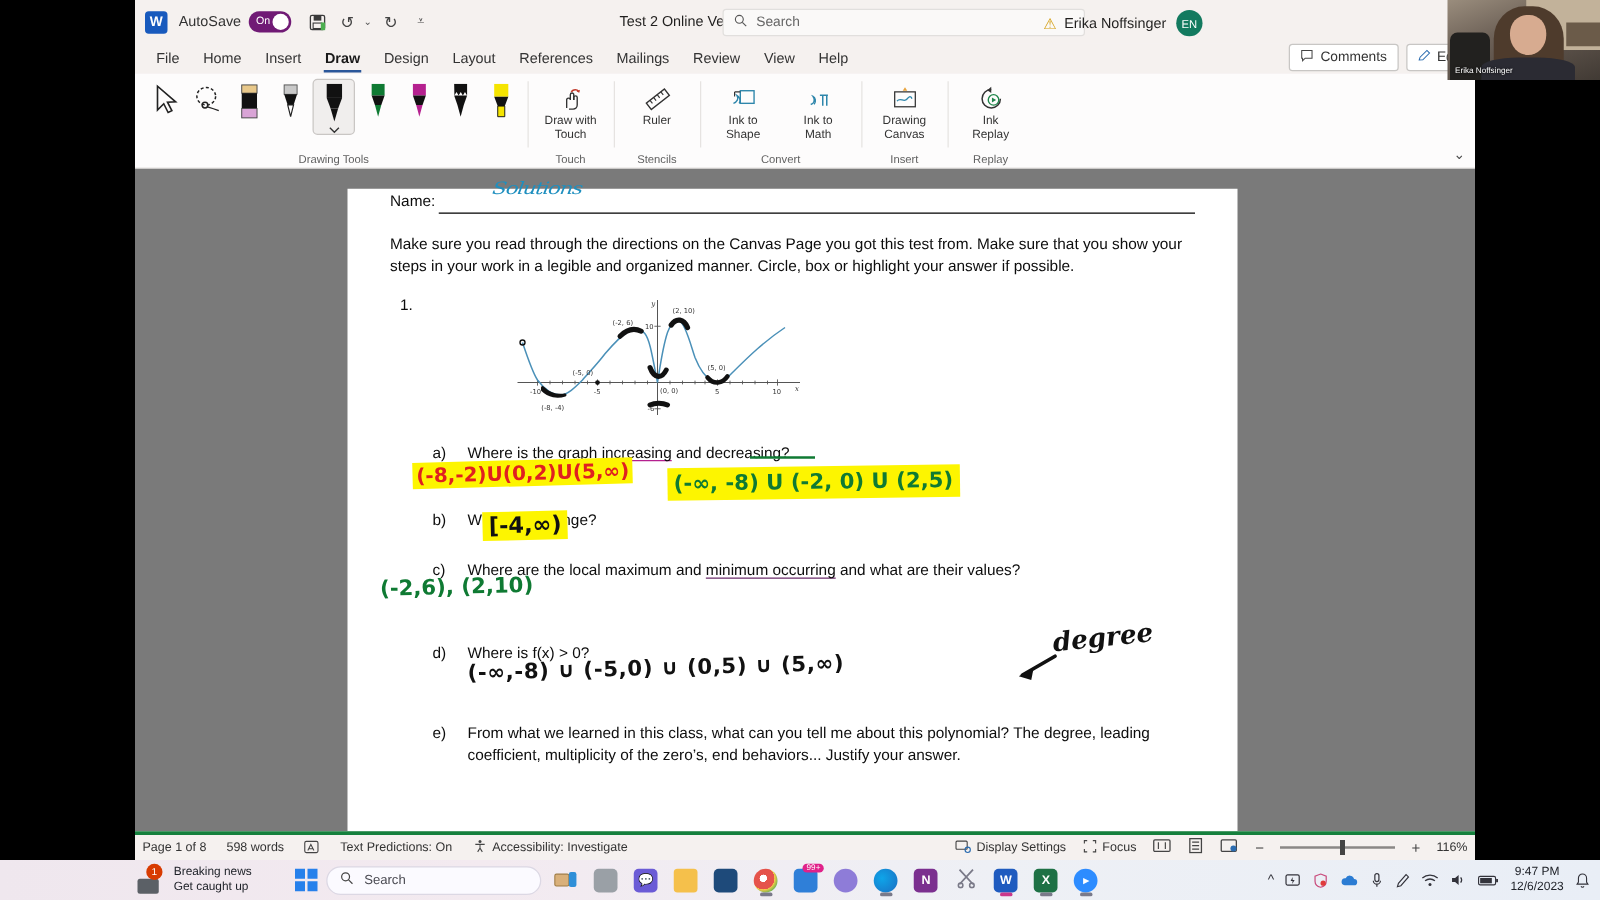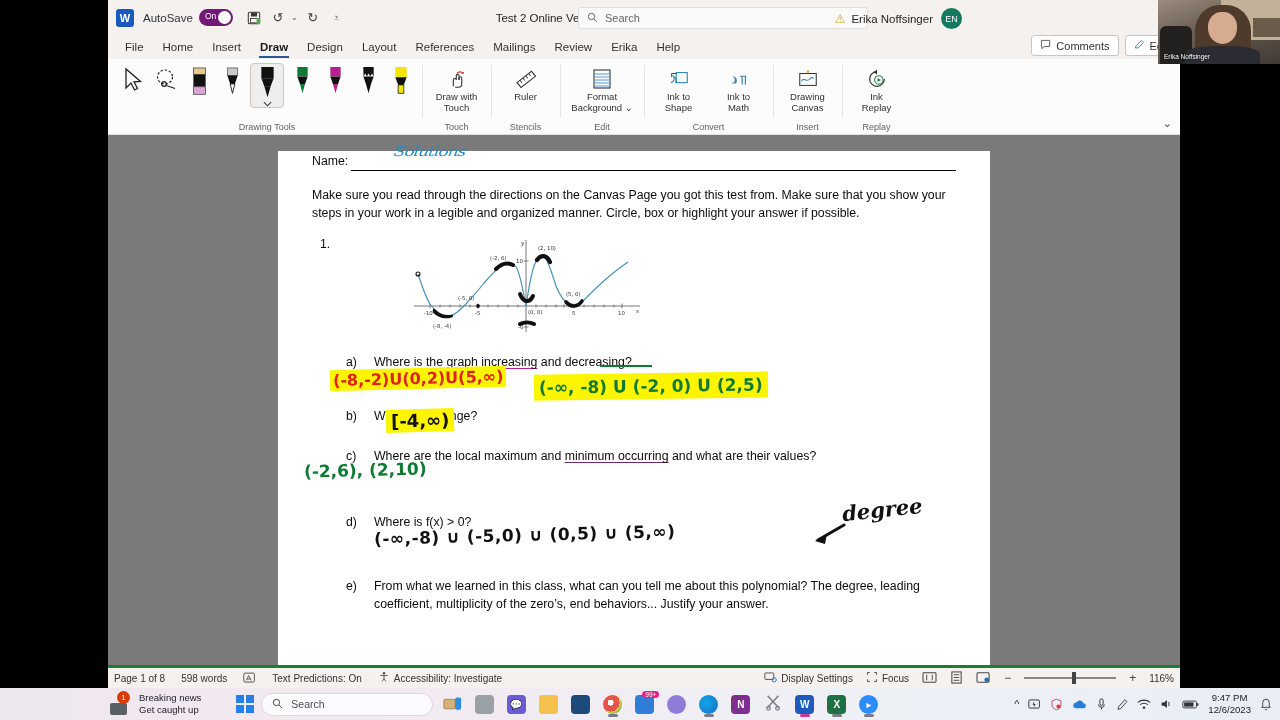--- a/index.html
+++ b/index.html
@@ -286,21 +286,21 @@
   <div class="menubar">
     <div class="menu-item">File</div>
     <div class="menu-item">Home</div>
     <div class="menu-item">Insert</div>
     <div class="menu-item active">Draw</div>
     <div class="menu-item">Design</div>
     <div class="menu-item">Layout</div>
     <div class="menu-item">References</div>
     <div class="menu-item">Mailings</div>
     <div class="menu-item">Review</div>
-    <div class="menu-item">Erika</div>
+    <div class="menu-item">View</div>
     <div class="menu-item">Help</div>
 
     <div class="tb-right">
       <div class="pill-btn">
         <span>
           <svg width="11" height="11" viewBox="0 0 16 16">
               <path d="M2 2h12v9H6l-3 3v-3H2z" fill="none" stroke="#444" stroke-width="1.2"></path>
             </svg>
         </span>
         <span>Comments</span>
@@ -419,39 +419,20 @@
                   <line x1="18" y1="9" x2="18" y2="12.5" stroke="#333" stroke-width="1"></line>
                 </g>
               </svg>
           </span>
           <span>Ruler</span>
         </div>
       </div>
       <div class="rgroup-label">Stencils</div>
     </div>
 
-    <div class="rgroup">
-      <div class="rgroup-body">
-        <div class="bigbtn" style="width:72px">
-          <span class="glyph">
-            <svg width="24" height="24" viewBox="0 0 24 24">
-                <rect x="4" y="3" width="16" height="18" fill="none" stroke="#333" stroke-width="1.1"></rect>
-                <line x1="4" y1="7" x2="20" y2="7" stroke="#5b9bd5" stroke-width="1"></line>
-                <line x1="4" y1="10" x2="20" y2="10" stroke="#5b9bd5" stroke-width="1"></line>
-                <line x1="4" y1="13" x2="20" y2="13" stroke="#5b9bd5" stroke-width="1"></line>
-                <line x1="4" y1="16" x2="20" y2="16" stroke="#5b9bd5" stroke-width="1"></line>
-                <line x1="4" y1="19" x2="20" y2="19" stroke="#5b9bd5" stroke-width="1"></line>
-              </svg>
-          </span>
-          <span>Format</span>
-          <span>Background ⌄</span>
-        </div>
-      </div>
-      <div class="rgroup-label">Edit</div>
-    </div>
 
     <div class="rgroup">
       <div class="rgroup-body">
         <div class="bigbtn">
           <span class="glyph">
             <svg width="24" height="22" viewBox="0 0 24 24">
                 <rect x="9" y="5" width="12" height="11" fill="none" stroke="#2e86ab" stroke-width="1.2"></rect>
                 <path d="M3 16c3-1 5-4 3-7 2 1 4 4 2 7" fill="none" stroke="#2e86ab" stroke-width="1.2"></path>
                 <path d="M4 6h5M4 6v4" stroke="#333" stroke-width="1"></path>
               </svg>

